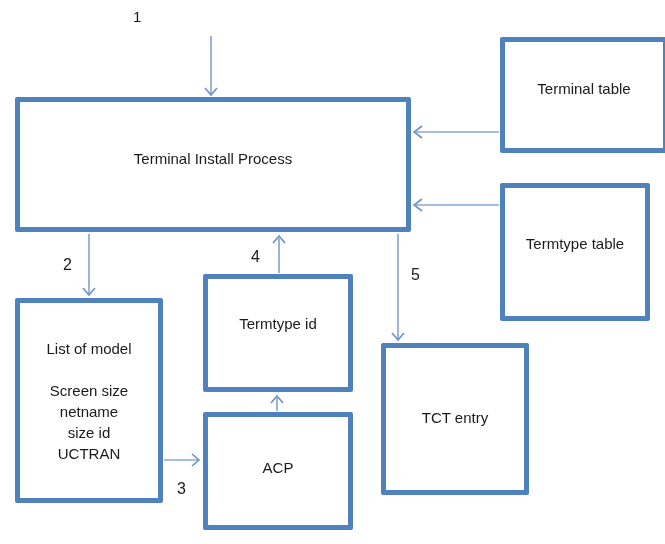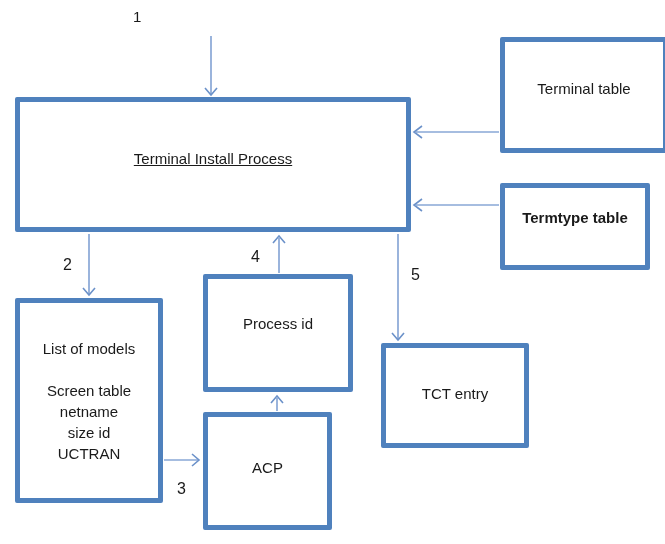--- a/index.html
+++ b/index.html
@@ -45,27 +45,27 @@
     border-radius: 2px;
     display: flex;
     flex-direction: column;
     align-items: center;
     justify-content: center;
     text-align: center;
     font-size: 15px;
     line-height: 21px;
     color: var(--text);
   }
-  .box-terminal-install-process { left: 15px; top: 97px;  width: 396px; height: 135px; padding-bottom: 12px; text-decoration: underline; }
+  .box-terminal-install-process { left: 15px; top: 97px;  width: 396px; height: 135px; padding-bottom: 12px; }
   .box-terminal-table          { left: 500px; top: 37px;  width: 168px; height: 116px; padding-bottom: 14px; }
-  .box-termtype-table          { left: 500px; top: 183px; width: 150px; height: 87px; padding-bottom: 18px; font-weight: bold; }
+  .box-termtype-table          { left: 500px; top: 183px; width: 150px; height: 138px; padding-bottom: 18px; }
   .box-list-of-models          { left: 15px;  top: 298px; width: 148px; height: 205px; }
   .box-terminal-id             { left: 203px; top: 274px; width: 150px; height: 118px; padding-bottom: 18px; line-height: 22px; }
-  .box-acp                     { left: 203px; top: 412px; width: 129px; height: 118px; padding-bottom: 8px; }
-  .box-tct-entry               { left: 381px; top: 343px; width: 148px; height: 105px; padding-bottom: 4px; align-items: center; }
+  .box-acp                     { left: 203px; top: 412px; width: 150px; height: 118px; padding-bottom: 8px; }
+  .box-tct-entry               { left: 381px; top: 343px; width: 148px; height: 152px; padding-bottom: 4px; align-items: center; }
   .line-gap { height: 21px; }
   .top-label {
     position: absolute;
     left: 133px; top: 7px;
     display: flex;
     gap: 22px;
     font-size: 15px;
     line-height: 19px;
     color: var(--text);
   }
@@ -138,30 +138,30 @@
 
   <div class="box box-terminal-table">
     <span>Terminal table</span>
   </div>
 
   <div class="box box-termtype-table">
     <span>Termtype table</span>
   </div>
 
   <div class="box box-list-of-models">
-    <span>List of models</span>
+    <span>List of model</span>
     <span class="line-gap"></span>
-    <span>Screen table</span>
+    <span>Screen size</span>
     <span>netname</span>
     <span>size id</span>
     <span>UCTRAN</span>
   </div>
 
   <div class="box box-terminal-id">
-    <span>Process id</span>
+    <span>Termtype id</span>
   </div>
 
   <div class="box box-acp">
     <span>ACP</span>
   </div>
 
   <div class="box box-tct-entry">
     <span>TCT entry</span>
   </div>
 

